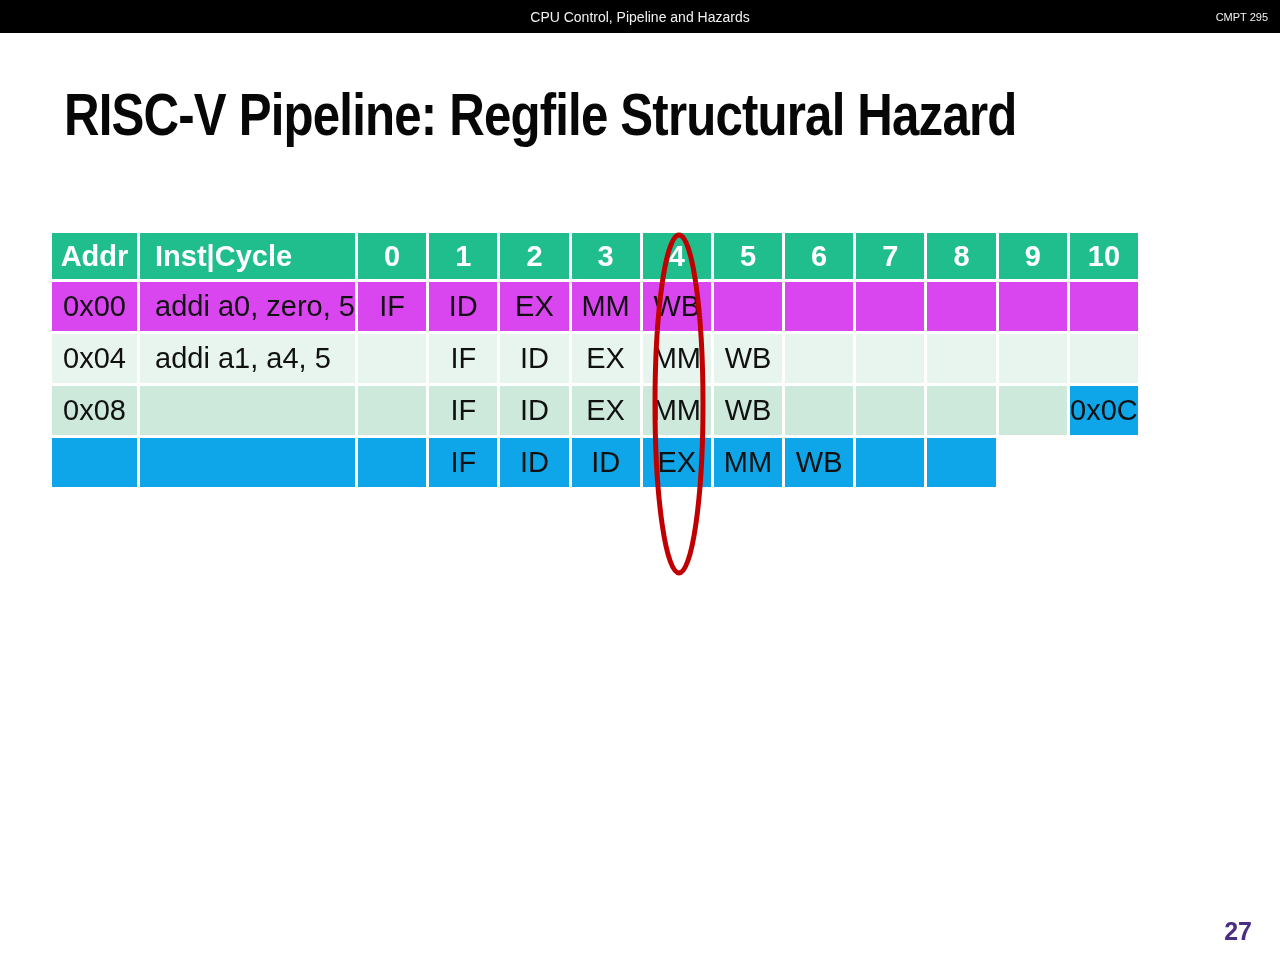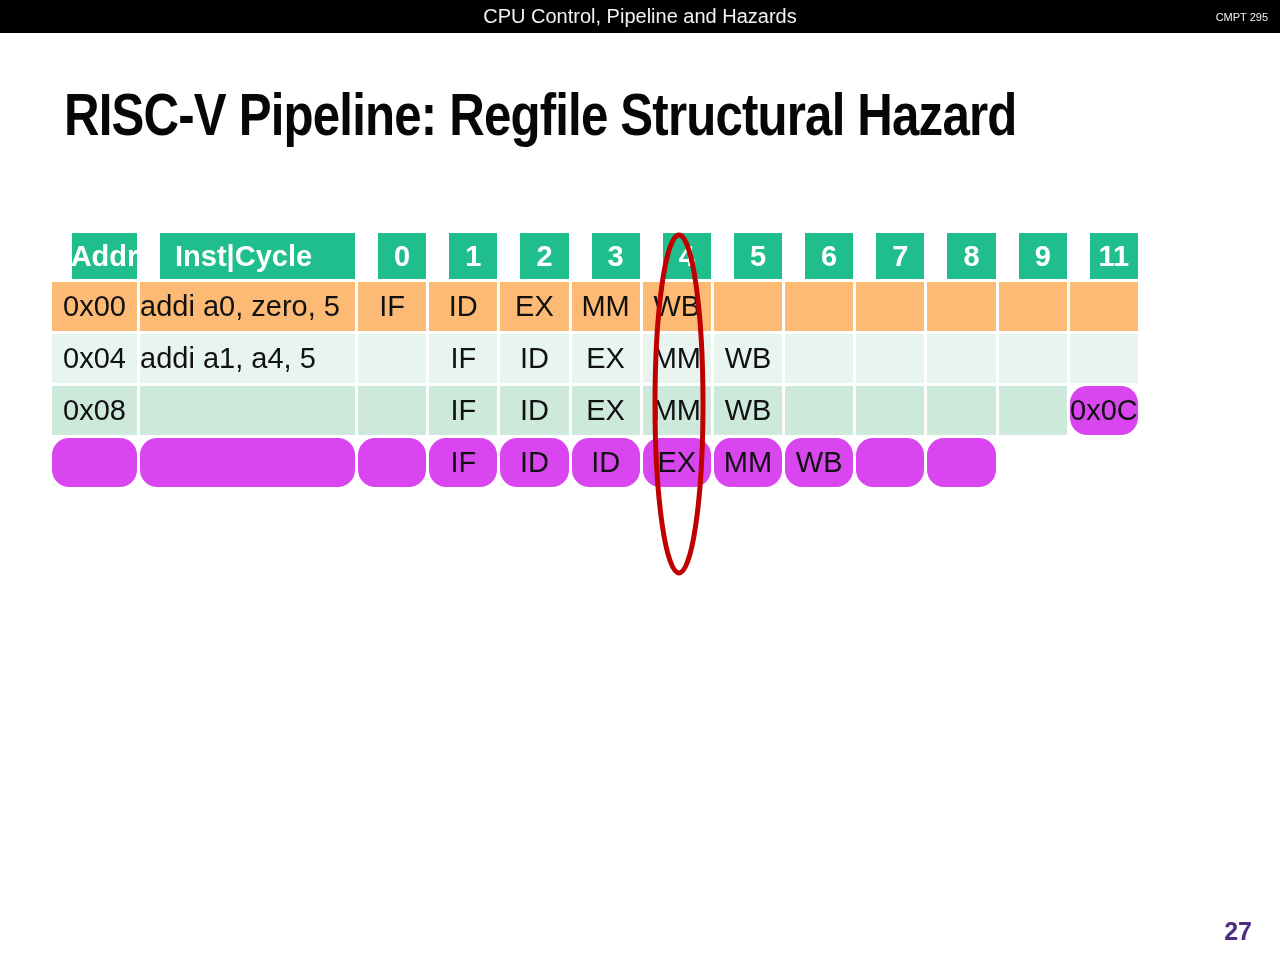--- a/index.html
+++ b/index.html
@@ -15,21 +15,21 @@
   
   .topbar {
     position: absolute; left: 0; top: 0;
     width: 1280px; height: 33px;
     background: #000000;
     display: flex; align-items: center;
   }
   .topbar-title {
     position: absolute; left: 0; right: 0;
     text-align: center;
-    color: #f2f2f2; font-size: 20px; font-weight: 400;
+    color: #f2f2f2; font-size: 14px; font-weight: 400;
   }
   .topbar-course {
     position: absolute; right: 12px;
     color: #f2f2f2; font-size: 11px; font-weight: 400;
   }
 
   
   .slide-title {
     position: absolute; left: 64px; top: 80px;
     font-size: 60px; font-weight: 700; color: #070707;
@@ -48,32 +48,32 @@
     gap: 3px;
     background: #ffffff;
   }
   .cell {
     display: flex; align-items: center; justify-content: center;
     font-size: 29px; color: #111111;
     overflow: visible; white-space: nowrap;
   }
   .cell.h {
     background: #21BE8D;
-    color: #ffffff; font-weight: 700; margin-left: 20px;
+    color: #ffffff; font-weight: 700;
   }
   .cell.inst-h {
     justify-content: flex-start;
     padding: 0 18px 0 15px;
   }
   .cell.inst-h .cyc { padding-right: 14px; }
-  .cell.inst { justify-content: flex-start; }
-  .r0 { background: #fdba74; }
+  .cell.inst { justify-content: flex-start; padding-left: 15px; }
+  .r0 { background: #d946ef; }
   .r1 { background: #E7F5EE; }
   .r2 { background: #CDE9DC; }
-  .r3 { background: #d946ef; border-radius: 17px; }
+  .r3 { background: #0ea5e9; }
 
   
   .overlay {
     position: absolute; left: 0; top: 0;
     width: 1280px; height: 960px;
     pointer-events: none;
   }
 
   
   .page-number {
@@ -102,21 +102,21 @@
   <div class="cell h">0</div>
   <div class="cell h">1</div>
   <div class="cell h">2</div>
   <div class="cell h">3</div>
   <div class="cell h">4</div>
   <div class="cell h">5</div>
   <div class="cell h">6</div>
   <div class="cell h">7</div>
   <div class="cell h">8</div>
   <div class="cell h">9</div>
-  <div class="cell h">11</div>
+  <div class="cell h">10</div>
 
   <div class="cell r0">0x00</div>
   <div class="cell r0 inst">addi a0, zero, 5</div>
   <div class="cell r0">IF</div>
   <div class="cell r0">ID</div>
   <div class="cell r0">EX</div>
   <div class="cell r0">MM</div>
   <div class="cell r0">WB</div>
   <div class="cell r0"></div>
   <div class="cell r0"></div>

